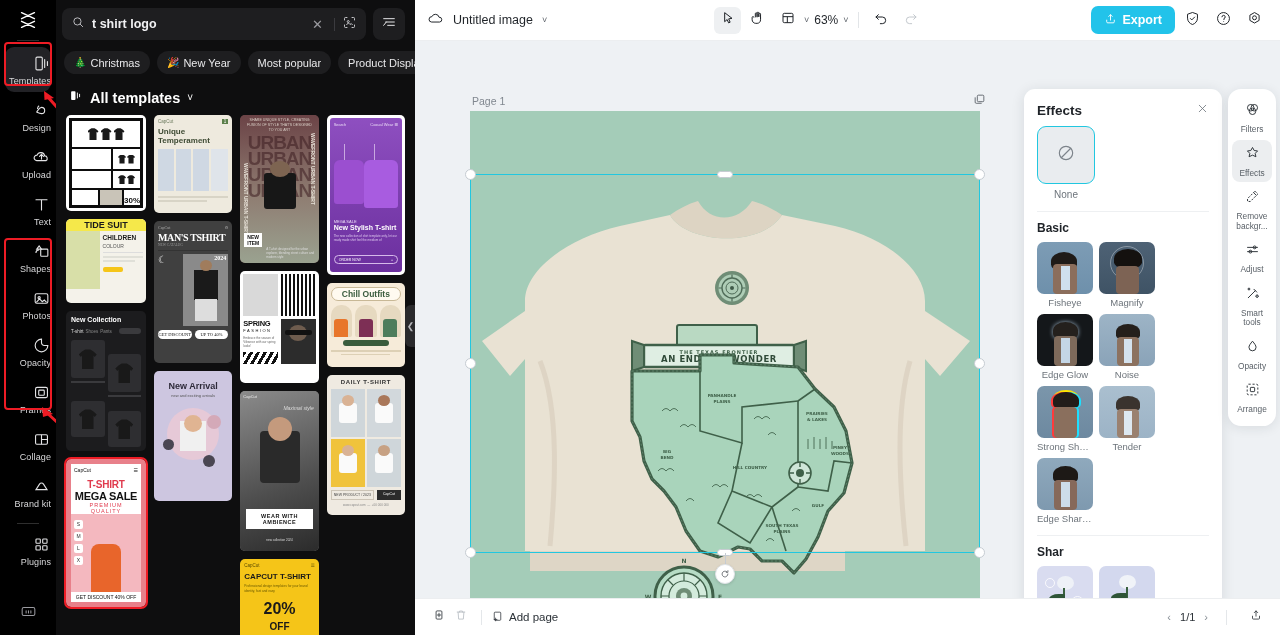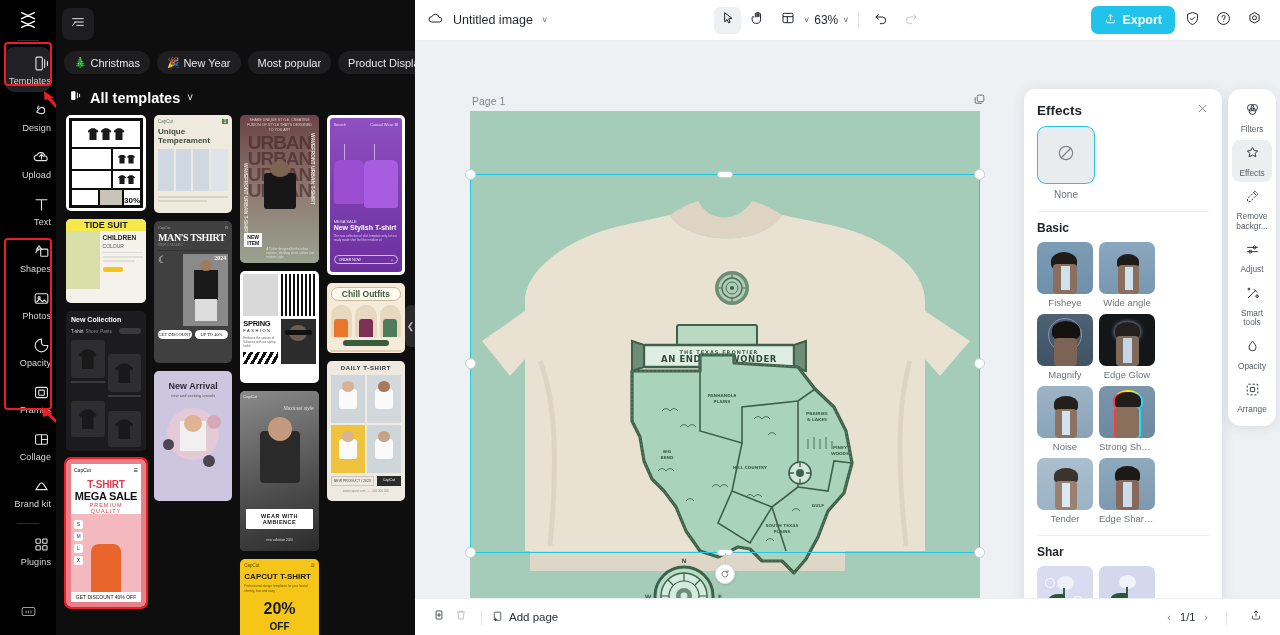--- a/index.html
+++ b/index.html
@@ -332,20 +332,38 @@
     </svg>
     <svg class="anno-arrow" style="left:28px;top:400px;width:48px;height:42px;" viewBox="0 0 48 42">
       <path d="M44 36 L18 12" stroke="#ee1c25" stroke-width="3" stroke-linecap="round"></path>
       <path d="M14 7 L25 14 L15 17 Z" fill="#ee1c25"></path>
     </svg>
   </div>
 
   <div class="tpl-panel">
 
     <div class="search-row">
+      <div class="search-box">
+        <span class="s-icon">
+          <svg viewBox="0 0 24 24">
+              <circle cx="11" cy="11" r="6.2"></circle>
+              <path d="M15.6 15.6 L20 20" stroke-linecap="round"></path>
+            </svg>
+        </span>
+        <span class="search-val">t shirt logo</span>
+        <span class="search-x">✕</span>
+        <span class="sep-v"></span>
+        <span class="scan-btn">
+          <svg viewBox="0 0 24 24">
+              <path d="M4 8V5.5A1.5 1.5 0 0 1 5.5 4H8M16 4h2.5A1.5 1.5 0 0 1 20 5.5V8M20 16v2.5a1.5 1.5 0 0 1-1.5 1.5H16M8 20H5.5A1.5 1.5 0 0 1 4 18.5V16" stroke-linecap="round"></path>
+              <circle cx="10" cy="10.5" r="1.6"></circle>
+              <path d="M7 16l3.2-3.4 2.6 2.6 2-1.6 2.2 2.4"></path>
+            </svg>
+        </span>
+      </div>
       <div class="filter-btn">
         <span>
           <svg viewBox="0 0 24 24">
               <path d="M4 7h16M7 12h13M10 17h10" stroke-linecap="round"></path>
               <path d="M4 17l4-5" stroke-linecap="round"></path>
             </svg>
         </span>
       </div>
     </div>
 
@@ -611,21 +629,21 @@
             <div style="position:absolute;left:34px;top:42px;width:34px;height:48px;background:#a85ce0;border-radius:6px 6px 3px 3px;"></div>
             <div style="position:absolute;left:4px;bottom:30px;right:4px;">
               <div style="font-size:4px;color:#e9d9f5;">MEGA SALE</div>
               <div style="font-size:7px;font-weight:700;color:#fff;line-height:8px;">New Stylish T-shirt</div>
               <div style="font-size:3px;color:#ddc6ee;margin-top:2px;line-height:4px;">The new collection of shirt template only, let our ready made shirt feel the medium of</div>
             </div>
             <div style="position:absolute;left:4px;bottom:8px;right:4px;height:9px;border:1px solid #d6b9ea;border-radius:5px;font-size:3.5px;color:#fff;display:flex;align-items:center;padding:0 4px;">ORDER NOW <span style="margin-left:auto;">+</span></div>
           </div>
         </div>
 
-        <div class="card" style="height:70px;background:#f6ebd9;padding:4px;">
+        <div class="card" style="height:84px;background:#f6ebd9;padding:4px;">
           <div style="font-size:8.5px;font-weight:800;color:#3a5c3d;text-align:center;border:1px solid #c8b896;border-radius:8px;padding:1px 0;background:#fffaf0;">Chill Outfits</div>
           <div style="display:flex;gap:3px;margin-top:4px;height:32px;">
             <div style="flex:1;background:#e6d9c0;border-radius:10px 10px 2px 2px;display:flex;align-items:flex-end;justify-content:center;">
                 <div style="width:14px;height:18px;background:#e8762b;border-radius:3px 3px 0 0;"></div>
               </div>
             <div style="flex:1;background:#e6d9c0;border-radius:10px 10px 2px 2px;display:flex;align-items:flex-end;justify-content:center;">
                 <div style="width:14px;height:18px;background:#7d2f55;border-radius:3px 3px 0 0;"></div>
               </div>
             <div style="flex:1;background:#e6d9c0;border-radius:10px 10px 2px 2px;display:flex;align-items:flex-end;justify-content:center;">
                 <div style="width:14px;height:18px;background:#4e7d5c;border-radius:3px 3px 0 0;"></div>
@@ -968,28 +986,20 @@
           <div class="fx-grid">
             <div class="fx-item">
               <div class="fx-thumb" style="background:linear-gradient(180deg,#7d9cb5,#6e90ab);">
                 <div style="position:absolute;left:14px;top:10px;width:26px;height:18px;background:#1f1b18;border-radius:50% 50% 30% 30%;"></div>
                 <div style="position:absolute;left:16px;top:22px;width:24px;height:30px;background:#8b6e5c;border-radius:4px;"></div>
                 <div style="position:absolute;left:24px;top:24px;width:9px;height:24px;background:#cfe0ee;"></div>
               </div>
               <div class="fx-lab">Fisheye</div>
             </div>
             <div class="fx-item">
-              <div class="fx-thumb" style="background:linear-gradient(180deg,#8aa8c0,#7897b0);">
-                <div style="position:absolute;left:18px;top:12px;width:22px;height:15px;background:#1f1b18;border-radius:50% 50% 30% 30%;"></div>
-                <div style="position:absolute;left:19px;top:23px;width:21px;height:29px;background:#8b6e5c;border-radius:4px;"></div>
-                <div style="position:absolute;left:26px;top:25px;width:8px;height:23px;background:#cfe0ee;"></div>
-              </div>
-              <div class="fx-lab">Wide angle</div>
-            </div>
-            <div class="fx-item">
               <div class="fx-thumb" style="background:linear-gradient(180deg,#4e6275,#3f5365);">
                 <div style="position:absolute;left:11px;top:4px;width:34px;height:34px;border:1px solid rgba(255,255,255,.35);border-radius:50%;"></div>
                 <div style="position:absolute;left:15px;top:7px;width:28px;height:19px;background:#14110f;border-radius:50% 50% 30% 30%;"></div>
                 <div style="position:absolute;left:17px;top:24px;width:23px;height:28px;background:#7d6354;border-radius:4px;"></div>
               </div>
               <div class="fx-lab">Magnify</div>
             </div>
             <div class="fx-item">
               <div class="fx-thumb" style="background:#14171a;">
                 <div style="position:absolute;left:16px;top:8px;width:25px;height:17px;background:#24201d;border-radius:50% 50% 30% 30%;box-shadow:0 0 4px #9fb6c9;"></div>

